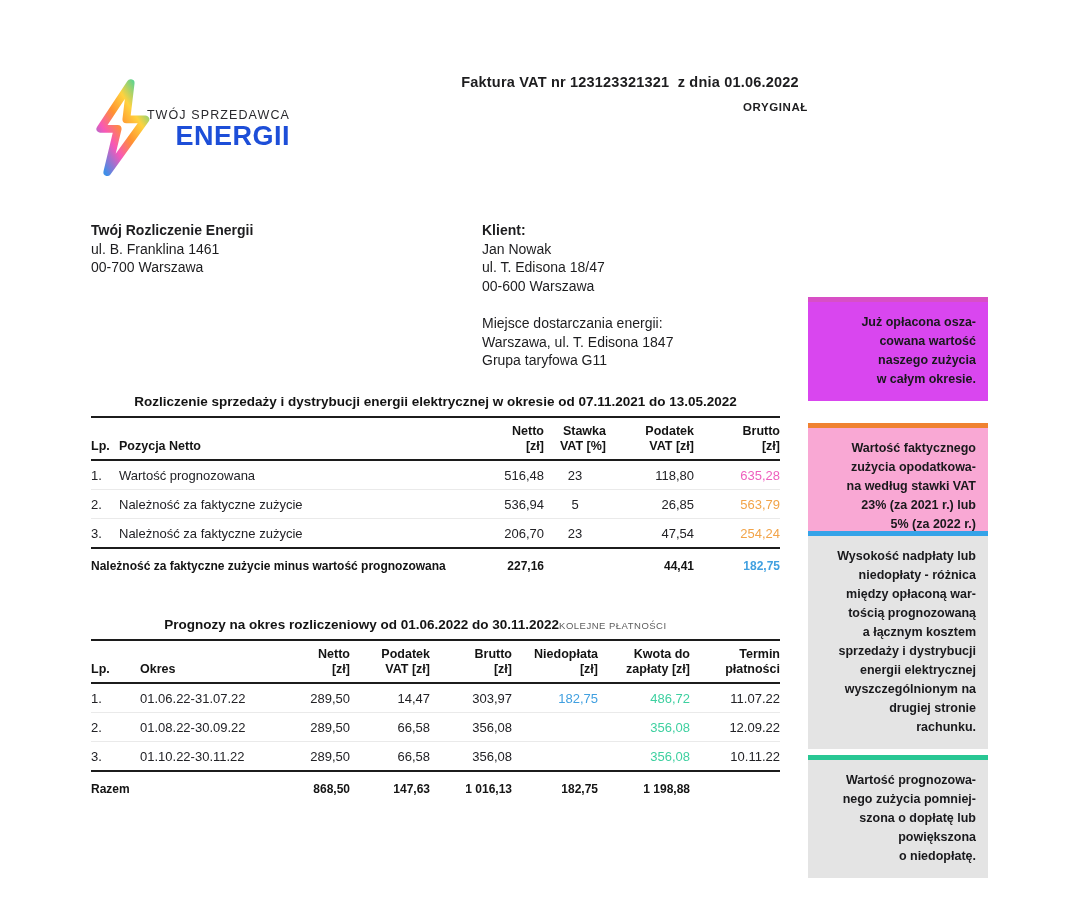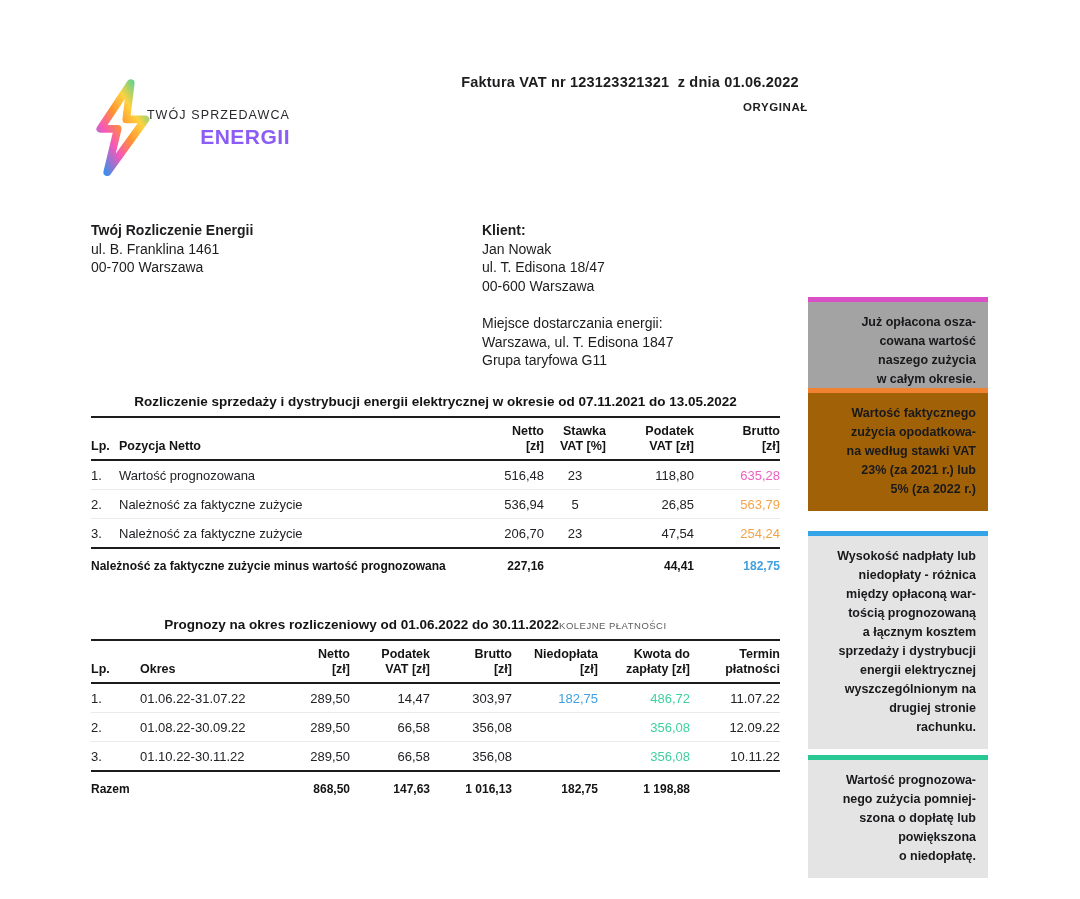--- a/index.html
+++ b/index.html
@@ -8,21 +8,21 @@
 
   
   .header-block{position:absolute;left:452px;top:58px;width:356px;}
   .inv-title{font-size:14.5px;font-weight:bold;text-align:center;white-space:pre;letter-spacing:.2px;}
   .copy-label{font-size:11.5px;font-weight:bold;text-align:right;margin-top:11px;letter-spacing:.6px;}
 
   
   .logo-bolt{position:absolute;left:90px;top:56px;}
   .logo-text{position:absolute;left:146px;top:92px;width:144px;text-align:right;}
   .brand-top{font-size:12.5px;letter-spacing:1.1px;color:#2a2a2e;}
-  .brand-bottom{font-size:21px;font-weight:bold;letter-spacing:.5px;line-height:29px;color:#8b5cf6;}
+  .brand-bottom{font-size:27px;font-weight:bold;letter-spacing:.5px;line-height:29px;color:#1d4ed8;}
 
   
   .addr{position:absolute;font-size:14px;line-height:18.5px;}
   .addr .b{font-weight:bold;}
   .seller{left:91px;top:205px;}
   .client{left:482px;top:205px;}
   .delivery{left:482px;top:298px;}
 
   
   .table-block{position:absolute;left:91px;width:689px;}
@@ -229,25 +229,25 @@
           <td class="ar">1 016,13</td>
           <td class="ar">182,75</td>
           <td class="ar">1 198,88</td>
           <td class="ar"></td>
         </tr>
       </tfoot>
     </table>
   </div>
 
   <div id="notes">
-      <div class="note" style="top: 281px; border-top-color: rgb(216, 79, 198); background: #a3a3a3;">Już opłacona osza-
+      <div class="note" style="top: 281px; border-top-color: rgb(216, 79, 198); background: #d946ef;">Już opłacona osza-
 cowana wartość
 naszego zużycia
 w całym okresie.</div>
-      <div class="note" style="top: 372px; border-top-color: rgb(240, 130, 49); background: #a16207;">Wartość faktycznego
+      <div class="note" style="top: 407px; border-top-color: rgb(240, 130, 49); background: #f9a8d4;">Wartość faktycznego
 zużycia opodatkowa-
 na według stawki VAT
 23% (za 2021 r.) lub
 5% (za 2022 r.)</div>
       <div class="note" style="top: 515px; border-top-color: rgb(53, 163, 232); background: rgb(228, 228, 228);">Wysokość nadpłaty lub
 niedopłaty - różnica
 między opłaconą war-
 tością prognozowaną
 a łącznym kosztem
 sprzedaży i dystrybucji

